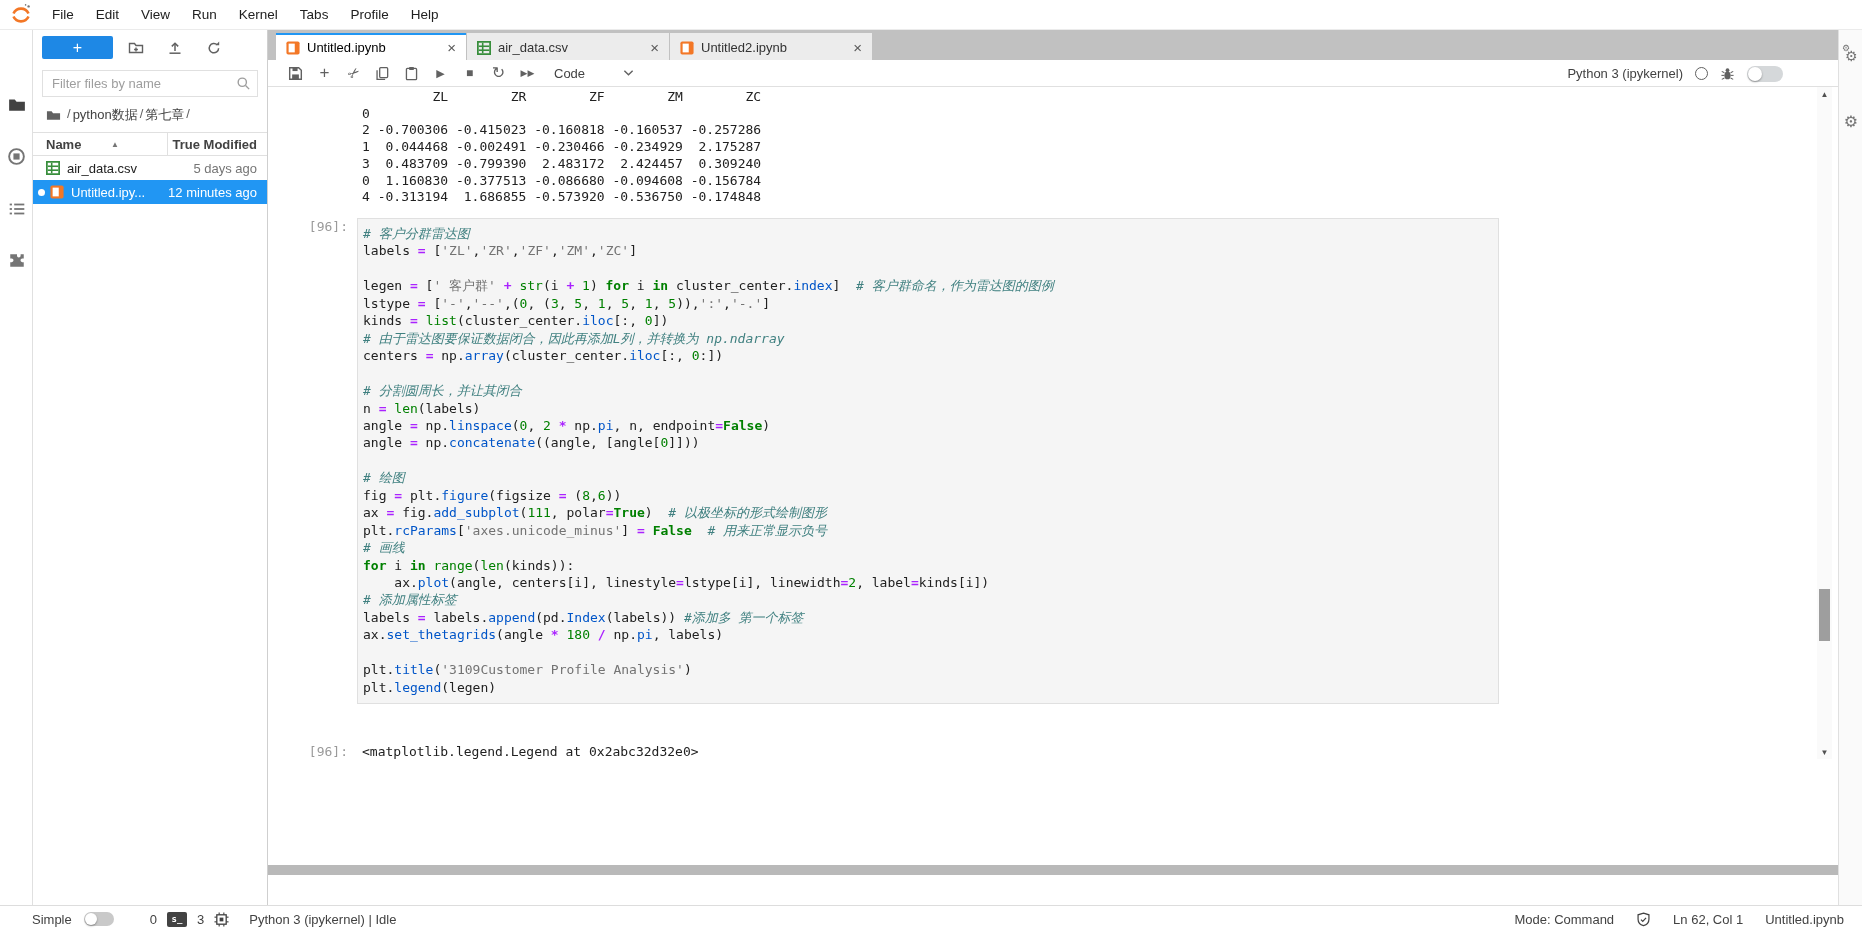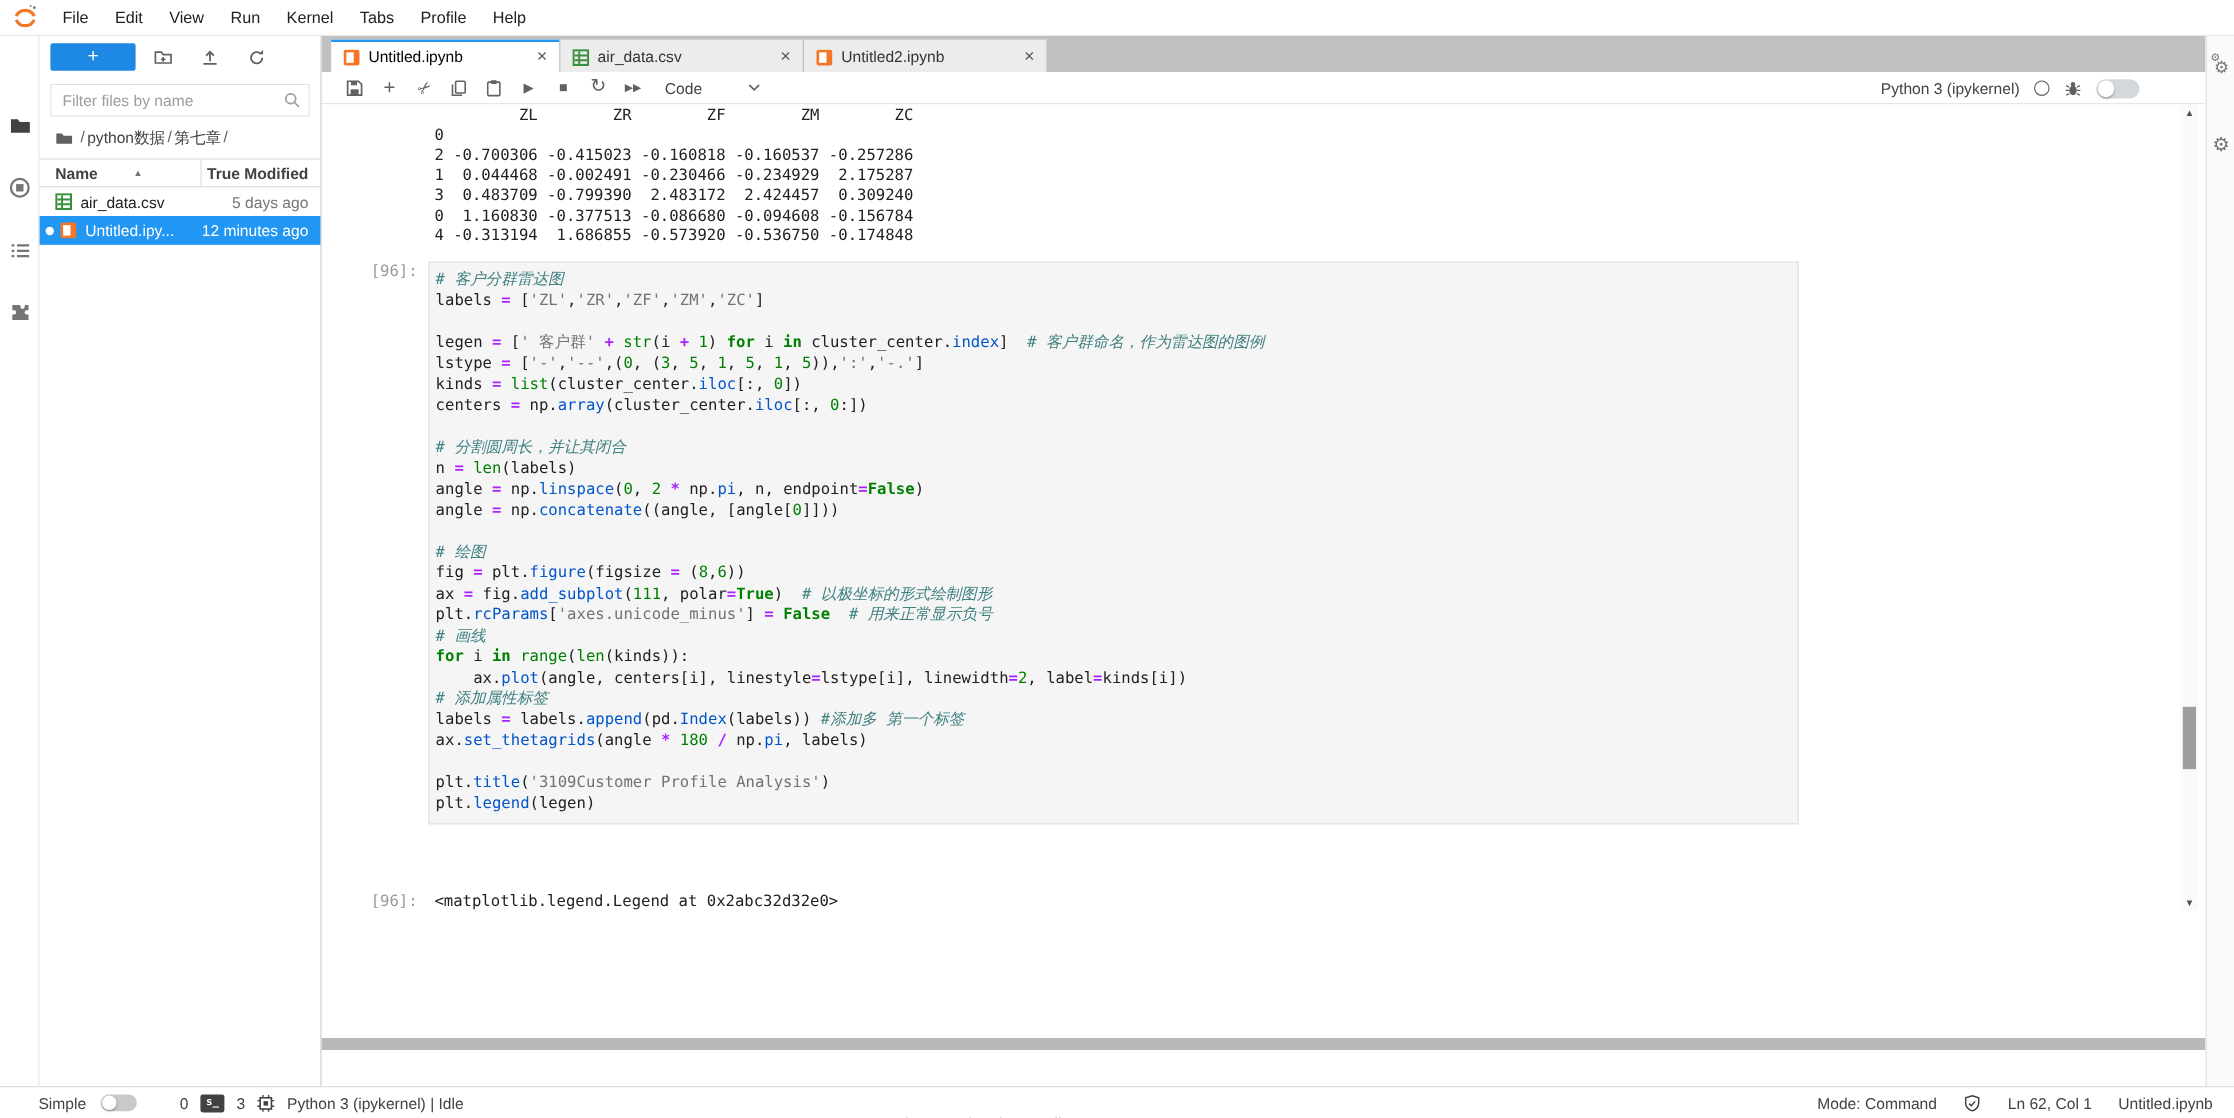--- a/index.html
+++ b/index.html
@@ -94,21 +94,21 @@
   .gears{position:relative;width:20px;height:22px}
   .gears span{position:absolute;color:#757575}
 
   
   .statusbar{position:absolute;left:0;top:905px;width:1862px;height:27px;background:#fff;border-top:1px solid #ddd;font-size:13px;color:#424242;z-index:6}
   .sb-left{position:absolute;left:32px;top:0;height:100%;display:flex;align-items:center;gap:10px}
   .toggle-lg{width:30px;height:14px;border-radius:7px;background:#c9c9c9;position:relative;margin-left:2px}
   .toggle-lg .knob{position:absolute;left:1px;top:1px;width:12px;height:12px;border-radius:50%;background:#fff;box-shadow:0 1px 2px rgba(0,0,0,.35)}
   .term-badge{width:20px;height:15px;background:#424242;border-radius:2px;color:#fff;font:bold 9px "DejaVu Sans Mono",monospace;display:flex;align-items:center;justify-content:center}
   .sb-count-first{margin-left:26px}
-  .sb-kstatus{}
+  .sb-kstatus{margin-left:10px}
   .sb-center{position:absolute;left:732px;top:17px;height:100%;display:flex;align-items:center}
   .sb-right{position:absolute;right:18px;top:0;height:100%;display:flex;align-items:center;gap:22px}
 </style>
 </head>
 <body>
 
 <div class="app">
 
   <div class="menubar">
     <span class="logo">
@@ -345,20 +345,21 @@
 
       <div class="cellrow">
         <div class="prompt">[96]:</div>
         <div class="cellbox">
             <div class="code-line"><span class="tk-c"># 客户分群雷达图</span></div>
             <div class="code-line"><span class="tk-t">labels </span><span class="tk-o">=</span><span class="tk-t"> [</span><span class="tk-s">'ZL'</span><span class="tk-t">,</span><span class="tk-s">'ZR'</span><span class="tk-t">,</span><span class="tk-s">'ZF'</span><span class="tk-t">,</span><span class="tk-s">'ZM'</span><span class="tk-t">,</span><span class="tk-s">'ZC'</span><span class="tk-t">]</span></div>
             <div class="code-line"></div>
             <div class="code-line"><span class="tk-t">legen </span><span class="tk-o">=</span><span class="tk-t"> [</span><span class="tk-s">' 客户群'</span><span class="tk-t"> </span><span class="tk-o">+</span><span class="tk-t"> </span><span class="tk-b">str</span><span class="tk-t">(i </span><span class="tk-o">+</span><span class="tk-t"> </span><span class="tk-n">1</span><span class="tk-t">) </span><span class="tk-k">for</span><span class="tk-t"> i </span><span class="tk-k">in</span><span class="tk-t"> cluster_center.</span><span class="tk-p">index</span><span class="tk-t">]  </span><span class="tk-c"># 客户群命名，作为雷达图的图例</span></div>
             <div class="code-line"><span class="tk-t">lstype </span><span class="tk-o">=</span><span class="tk-t"> [</span><span class="tk-s">'-'</span><span class="tk-t">,</span><span class="tk-s">'--'</span><span class="tk-t">,(</span><span class="tk-n">0</span><span class="tk-t">, (</span><span class="tk-n">3</span><span class="tk-t">, </span><span class="tk-n">5</span><span class="tk-t">, </span><span class="tk-n">1</span><span class="tk-t">, </span><span class="tk-n">5</span><span class="tk-t">, </span><span class="tk-n">1</span><span class="tk-t">, </span><span class="tk-n">5</span><span class="tk-t">)),</span><span class="tk-s">':'</span><span class="tk-t">,</span><span class="tk-s">'-.'</span><span class="tk-t">]</span></div>
             <div class="code-line"><span class="tk-t">kinds </span><span class="tk-o">=</span><span class="tk-t"> </span><span class="tk-b">list</span><span class="tk-t">(cluster_center.</span><span class="tk-p">iloc</span><span class="tk-t">[:, </span><span class="tk-n">0</span><span class="tk-t">])</span></div>
+            <div class="code-line"><span class="tk-c"># 由于雷达图要保证数据闭合，因此再添加L列，并转换为 np.ndarray</span></div>
             <div class="code-line"><span class="tk-t">centers </span><span class="tk-o">=</span><span class="tk-t"> np.</span><span class="tk-p">array</span><span class="tk-t">(cluster_center.</span><span class="tk-p">iloc</span><span class="tk-t">[:, </span><span class="tk-n">0</span><span class="tk-t">:])</span></div>
             <div class="code-line"></div>
             <div class="code-line"><span class="tk-c"># 分割圆周长，并让其闭合</span></div>
             <div class="code-line"><span class="tk-t">n </span><span class="tk-o">=</span><span class="tk-t"> </span><span class="tk-b">len</span><span class="tk-t">(labels)</span></div>
             <div class="code-line"><span class="tk-t">angle </span><span class="tk-o">=</span><span class="tk-t"> np.</span><span class="tk-p">linspace</span><span class="tk-t">(</span><span class="tk-n">0</span><span class="tk-t">, </span><span class="tk-n">2</span><span class="tk-t"> </span><span class="tk-o">*</span><span class="tk-t"> np.</span><span class="tk-p">pi</span><span class="tk-t">, n, endpoint</span><span class="tk-o">=</span><span class="tk-k">False</span><span class="tk-t">)</span></div>
             <div class="code-line"><span class="tk-t">angle </span><span class="tk-o">=</span><span class="tk-t"> np.</span><span class="tk-p">concatenate</span><span class="tk-t">((angle, [angle[</span><span class="tk-n">0</span><span class="tk-t">]]))</span></div>
             <div class="code-line"></div>
             <div class="code-line"><span class="tk-c"># 绘图</span></div>
             <div class="code-line"><span class="tk-t">fig </span><span class="tk-o">=</span><span class="tk-t"> plt.</span><span class="tk-p">figure</span><span class="tk-t">(figsize </span><span class="tk-o">=</span><span class="tk-t"> (</span><span class="tk-n">8</span><span class="tk-t">,</span><span class="tk-n">6</span><span class="tk-t">))</span></div>
             <div class="code-line"><span class="tk-t">ax </span><span class="tk-o">=</span><span class="tk-t"> fig.</span><span class="tk-p">add_subplot</span><span class="tk-t">(</span><span class="tk-n">111</span><span class="tk-t">, polar</span><span class="tk-o">=</span><span class="tk-k">True</span><span class="tk-t">)  </span><span class="tk-c"># 以极坐标的形式绘制图形</span></div>

